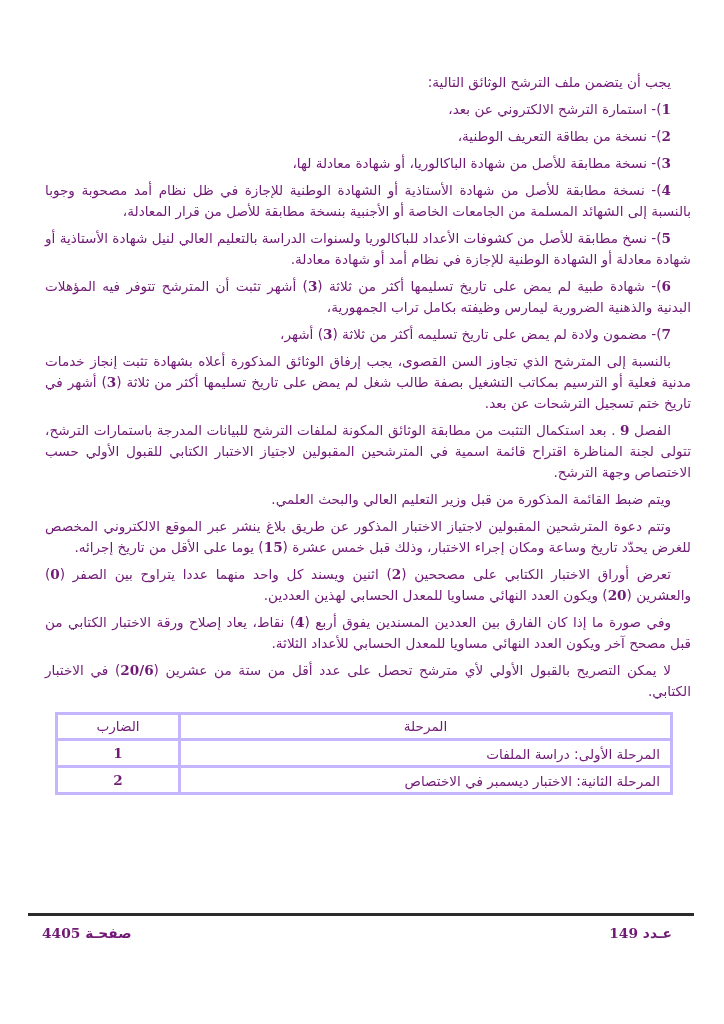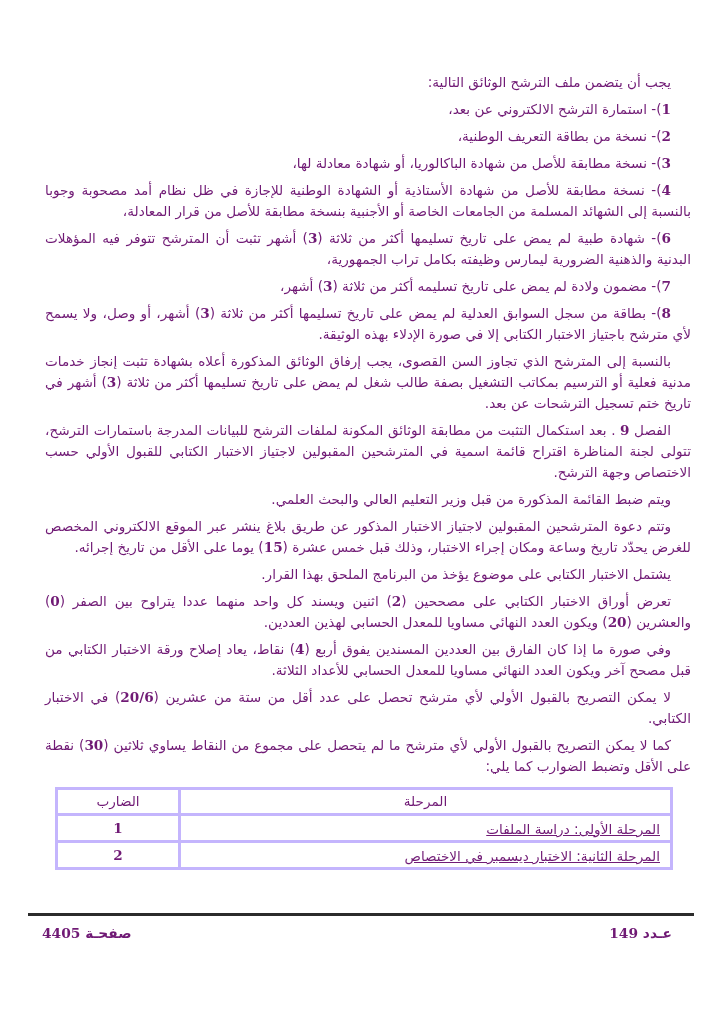--- a/index.html
+++ b/index.html
@@ -38,21 +38,20 @@
     border:3px solid #c4b5fd;
   }
   table.coef-table th{
     font-weight:400;
     text-align:center;
     padding:3px 6px 4px;
   }
   td.stage-cell{
     text-align:right;
     padding:5px 10px 3px;
-    text-decoration:underline;
   }
   td.coef-cell{
     text-align:center;
     width:108px;
     padding:3px 6px;
   }
   .footer{
     position:absolute;
     top:913px;right:30px;left:28px;
   }
@@ -75,32 +74,30 @@
 <body>
 
 <div class="page">
   <div class="content">
 
     <p class="para digit-bold">يجب أن يتضمن ملف الترشح الوثائق التالية:</p>
     <p class="para digit-bold"><span class="num">1</span>)- استمارة الترشح الالكتروني عن بعد،</p>
     <p class="para digit-bold"><span class="num">2</span>)- نسخة من بطاقة التعريف الوطنية،</p>
     <p class="para digit-bold"><span class="num">3</span>)- نسخة مطابقة للأصل من شهادة الباكالوريا، أو شهادة معادلة لها،</p>
     <p class="para digit-bold"><span class="num">4</span>)- نسخة مطابقة للأصل من شهادة الأستاذية أو الشهادة الوطنية للإجازة في ظل نظام أمد مصحوبة وجوبا بالنسبة إلى الشهائد المسلمة من الجامعات الخاصة أو الأجنبية بنسخة مطابقة للأصل من قرار المعادلة،</p>
+    <p class="para digit-bold"><span class="num">5</span>)- نسخ مطابقة للأصل من كشوفات الأعداد للباكالوريا ولسنوات الدراسة بالتعليم العالي لنيل شهادة الأستاذية أو شهادة معادلة أو الشهادة الوطنية للإجازة في نظام أمد أو شهادة معادلة.</p>
     <p class="para digit-bold"><span class="num">6</span>)- شهادة طبية لم يمض على تاريخ تسليمها أكثر من ثلاثة (<span class="num">3</span>) أشهر تثبت أن المترشح تتوفر فيه المؤهلات البدنية والذهنية الضرورية ليمارس وظيفته بكامل تراب الجمهورية،</p>
     <p class="para digit-bold"><span class="num">7</span>)- مضمون ولادة لم يمض على تاريخ تسليمه أكثر من ثلاثة (<span class="num">3</span>) أشهر،</p>
-    <p class="para digit-bold"><span class="num">8</span>)- بطاقة من سجل السوابق العدلية لم يمض على تاريخ تسليمها أكثر من ثلاثة (<span class="num">3</span>) أشهر، أو وصل، ولا يسمح لأي مترشح باجتياز الاختبار الكتابي إلا في صورة الإدلاء بهذه الوثيقة.</p>
     <p class="para digit-bold">بالنسبة إلى المترشح الذي تجاوز السن القصوى، يجب إرفاق الوثائق المذكورة أعلاه بشهادة تثبت إنجاز خدمات مدنية فعلية أو الترسيم بمكاتب التشغيل بصفة طالب شغل لم يمض على تاريخ تسليمها أكثر من ثلاثة (<span class="num">3</span>) أشهر في تاريخ ختم تسجيل الترشحات عن بعد.</p>
     <p class="para digit-bold">الفصل <span class="num">9</span> . بعد استكمال التثبت من مطابقة الوثائق المكونة لملفات الترشح للبيانات المدرجة باستمارات الترشح، تتولى لجنة المناظرة اقتراح قائمة اسمية في المترشحين المقبولين لاجتياز الاختبار الكتابي للقبول الأولي حسب الاختصاص وجهة الترشح.</p>
     <p class="para digit-bold">ويتم ضبط القائمة المذكورة من قبل وزير التعليم العالي والبحث العلمي.</p>
     <p class="para digit-bold">وتتم دعوة المترشحين المقبولين لاجتياز الاختبار المذكور عن طريق بلاغ ينشر عبر الموقع الالكتروني المخصص للغرض يحدّد تاريخ وساعة ومكان إجراء الاختبار، وذلك قبل خمس عشرة (<span class="num">15</span>) يوما على الأقل من تاريخ إجرائه.</p>
-    <p class="para digit-bold">يشتمل الاختبار الكتابي على موضوع يؤخذ من البرنامج الملحق بهذا القرار.</p>
     <p class="para digit-bold">تعرض أوراق الاختبار الكتابي على مصححين (<span class="num">2</span>) اثنين ويسند كل واحد منهما عددا يتراوح بين الصفر (<span class="num">0</span>) والعشرين (<span class="num">20</span>) ويكون العدد النهائي مساويا للمعدل الحسابي لهذين العددين.</p>
     <p class="para digit-bold">وفي صورة ما إذا كان الفارق بين العددين المسندين يفوق أربع (<span class="num">4</span>) نقاط، يعاد إصلاح ورقة الاختبار الكتابي من قبل مصحح آخر ويكون العدد النهائي مساويا للمعدل الحسابي للأعداد الثلاثة.</p>
     <p class="para digit-bold">لا يمكن التصريح بالقبول الأولي لأي مترشح تحصل على عدد أقل من ستة من عشرين (<span class="num">20/6</span>) في الاختبار الكتابي.</p>
-    <p class="para digit-bold">كما لا يمكن التصريح بالقبول الأولي لأي مترشح ما لم يتحصل على مجموع من النقاط يساوي ثلاثين (<span class="num">30</span>) نقطة على الأقل وتضبط الضوارب كما يلي:</p>
 
     <table class="coef-table">
       <thead>
         <tr>
           <th>المرحلة</th>
           <th class="coef-cell">الضارب</th>
         </tr>
       </thead>
       <tbody>
         <tr>

